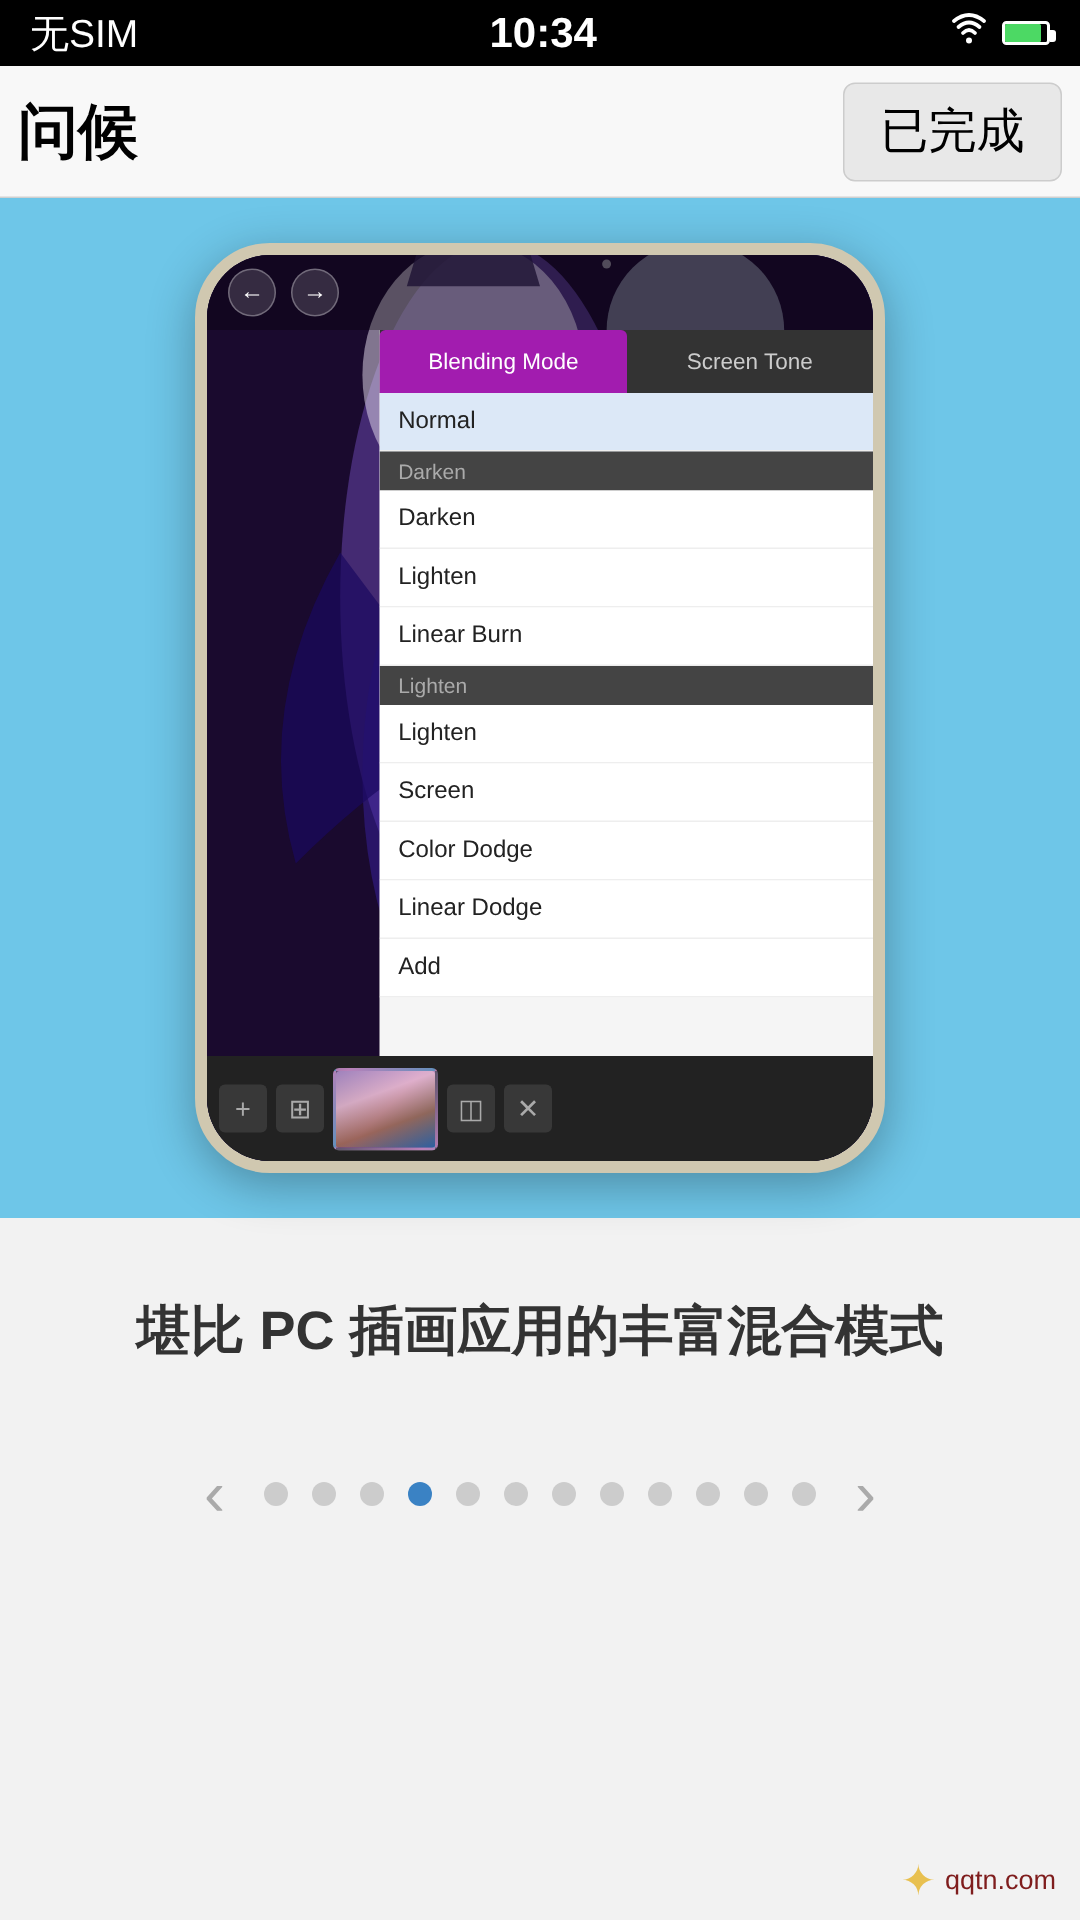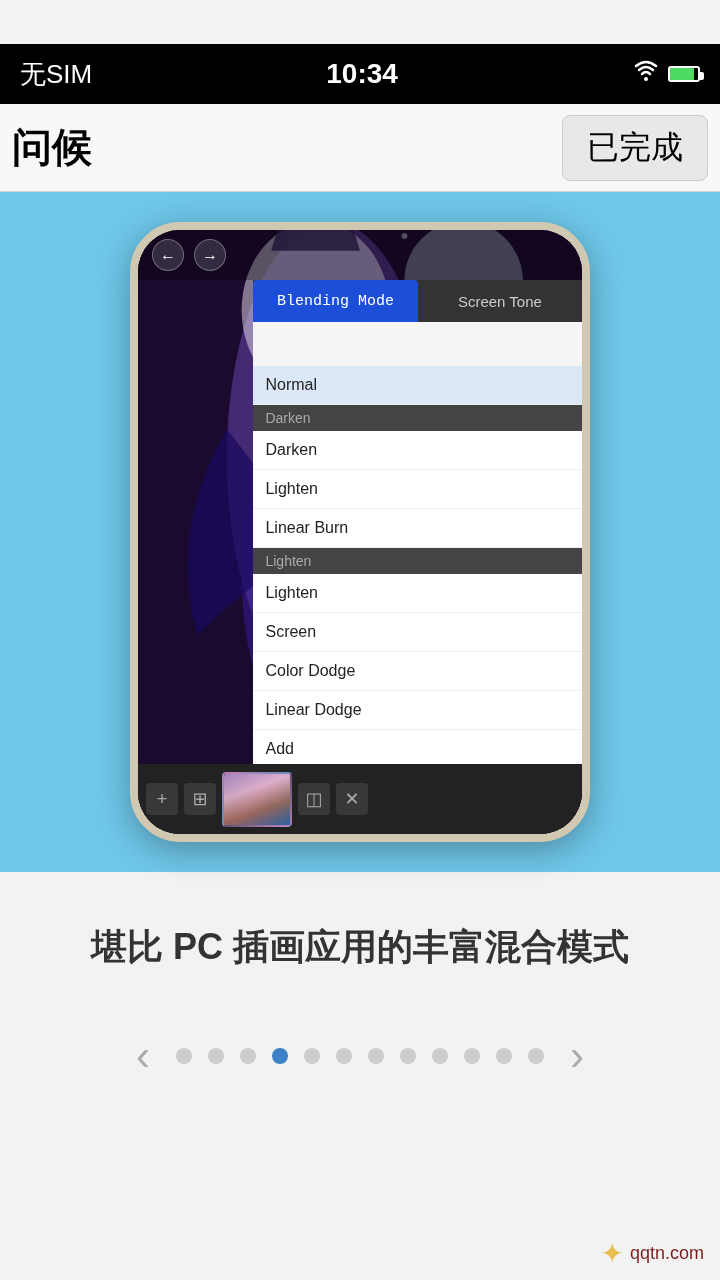--- a/index.html
+++ b/index.html
@@ -9,28 +9,27 @@
       min-height: 1280px;
       background: #f2f2f2;
       font-family: -apple-system, 'PingFang SC', 'Helvetica Neue', Arial, sans-serif;
       overflow-x: hidden;
     }
 
     
     .status-bar {
       background: #000;
       color: #fff;
-      height: 60px;
+      height: 44px;
       display: flex;
       align-items: center;
       justify-content: space-between;
       padding: 0 20px;
       font-size: 26px;
       font-weight: 500;
-      margin-top: 44px;
     }
     .status-bar-center { font-size: 28px; font-weight: 600; }
     .status-bar-right { display: flex; align-items: center; gap: 8px; font-size: 22px; }
 
     
     .nav-bar {
       background: #f8f8f8;
       border-bottom: 1px solid #d0d0d0;
       height: 88px;
       display: flex;
@@ -140,29 +139,27 @@
     .blend-tab {
       flex: 1;
       display: flex;
       align-items: center;
       justify-content: center;
       font-size: 15px;
       color: #ccc;
       cursor: pointer;
     }
     .blend-tab.active {
-      background: #1d4ed8;
+      background: #a21caf;
       color: #fff;
       border-radius: 4px 4px 0 0;
-      font-family: Liberation Mono, monospace;
     }
     .blend-list {
       overflow-y: auto;
       height: calc(100% - 42px);
-      margin-top: 44px;
     }
     .blend-section-header {
       background: #444;
       color: #aaa;
       padding: 5px 12px;
       font-size: 14px;
     }
     .blend-item {
       padding: 10px 12px;
       font-size: 16px;

